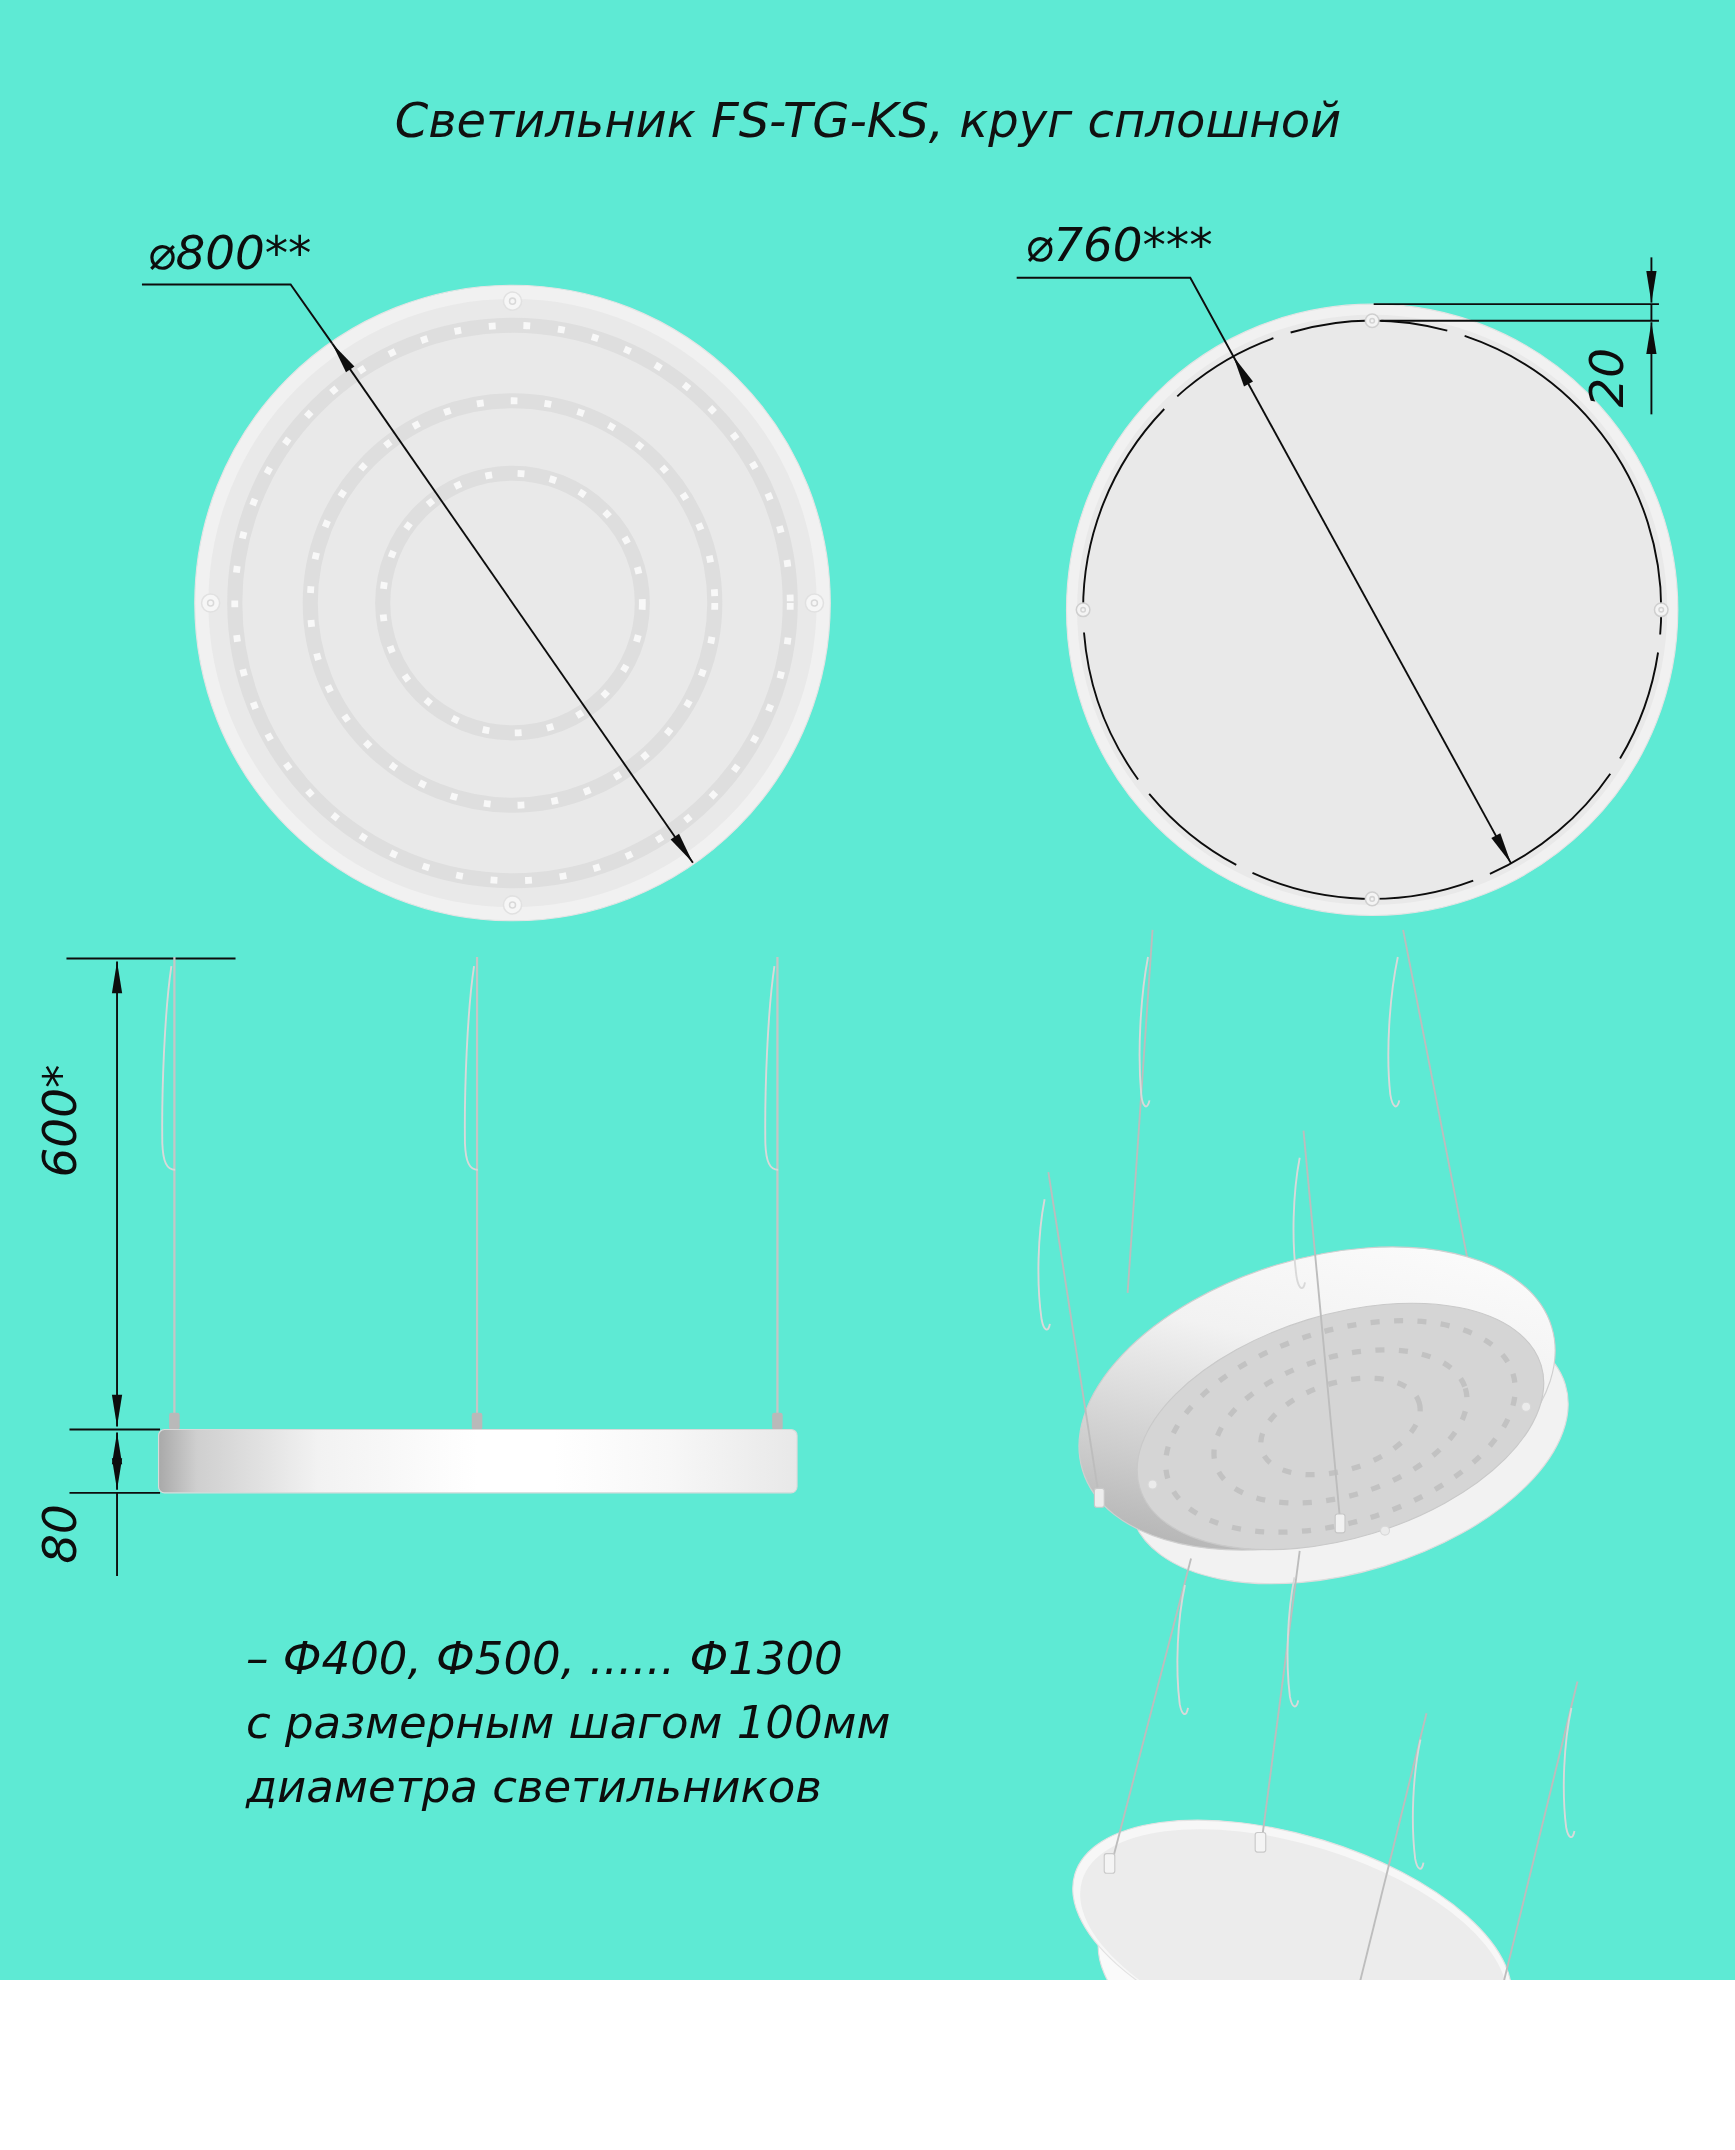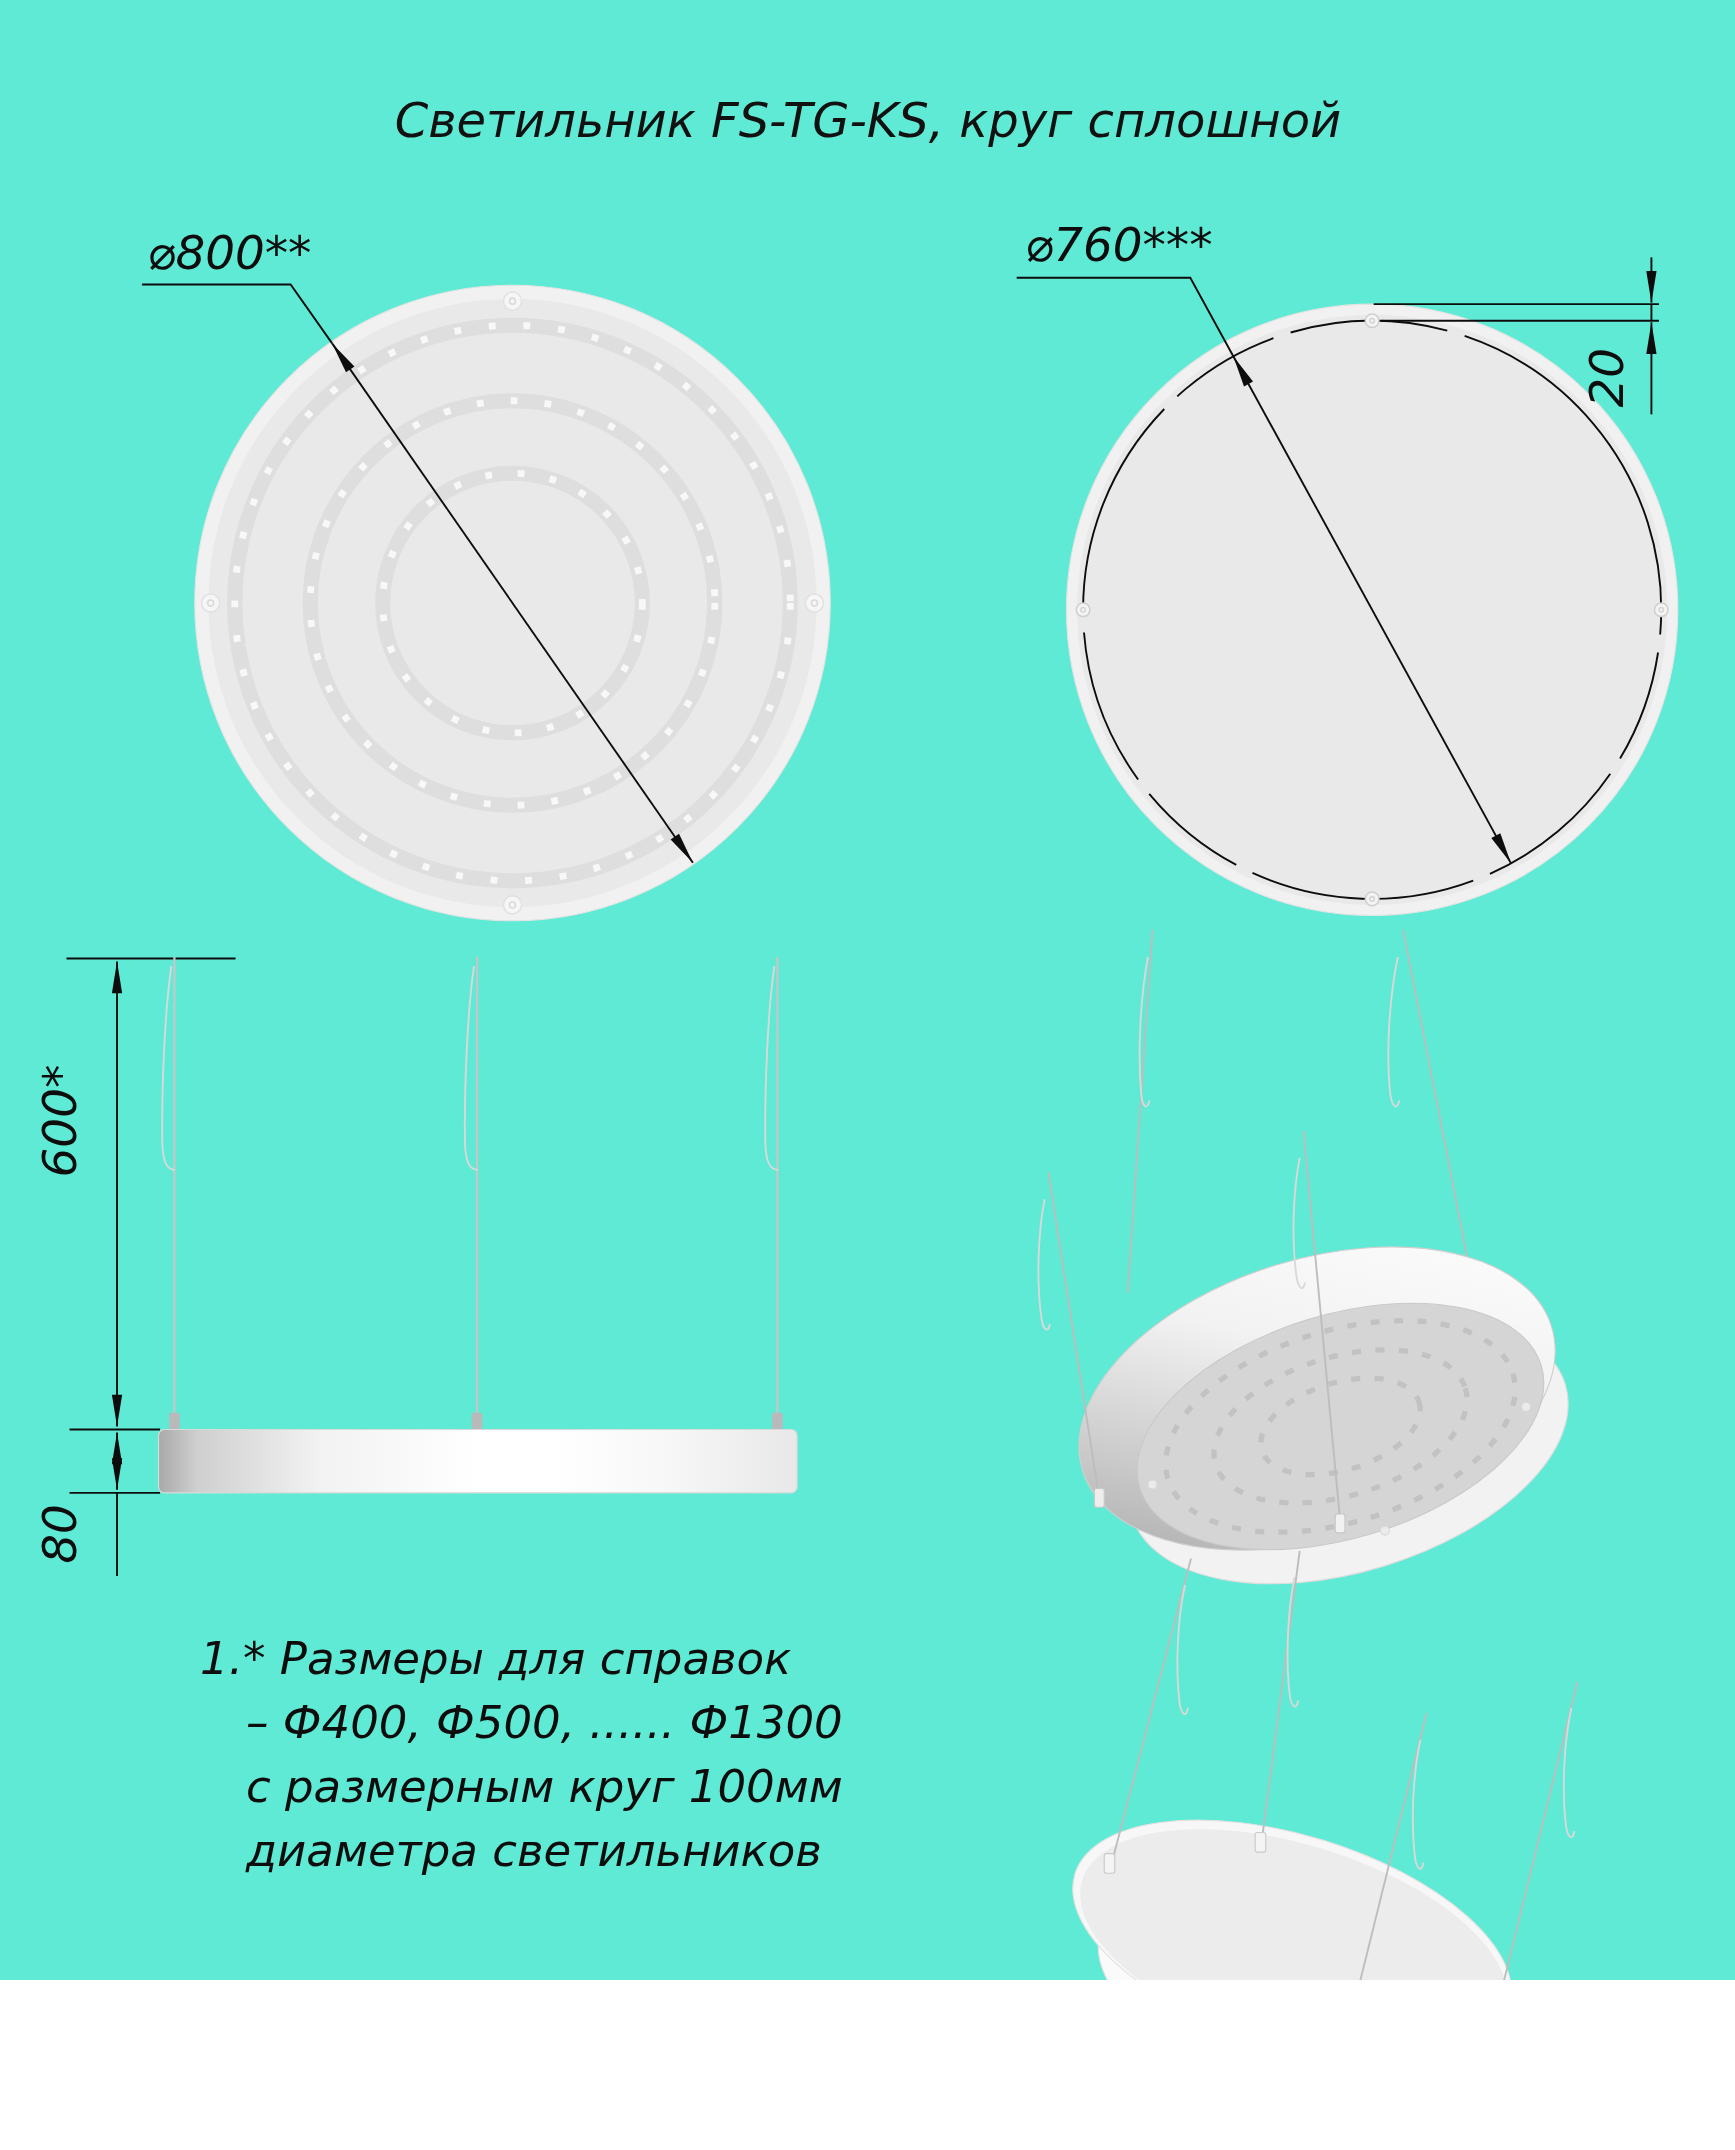--- a/index.html
+++ b/index.html
@@ -164,20 +164,19 @@
       <path d="M1882,2305 C1872,2350 1869,2415 1875,2463 C1878,2479 1884,2480 1886,2468" class="hook"></path>
       <path d="M2082,2263 C2072,2308 2069,2373 2075,2421 C2078,2437 2084,2438 2086,2426" class="hook"></path>
       <rect x="1463" y="2456" width="14" height="26" rx="3" fill="#f4f4f4" stroke="#c9c9c9" stroke-width="1.5"></rect>
       <rect x="1663" y="2428" width="14" height="26" rx="3" fill="#f4f4f4" stroke="#c9c9c9" stroke-width="1.5"></rect>
       <rect x="1778" y="2670" width="14" height="26" rx="3" fill="#f4f4f4" stroke="#c9c9c9" stroke-width="1.5"></rect>
       <rect x="1975" y="2644" width="14" height="26" rx="3" fill="#f4f4f4" stroke="#c9c9c9" stroke-width="1.5"></rect>
     </g>
   </svg>
 
   <div class="notes">
-    <div class="note">1.* Размеры для справок</div>
     <div class="note indent">– Ф400, Ф500, ...... Ф1300</div>
-    <div class="note indent">с размерным круг 100мм</div>
+    <div class="note indent">с размерным шагом 100мм</div>
     <div class="note indent">диаметра светильников</div>
   </div>
 
 </div>
 
 
 </body></html>

